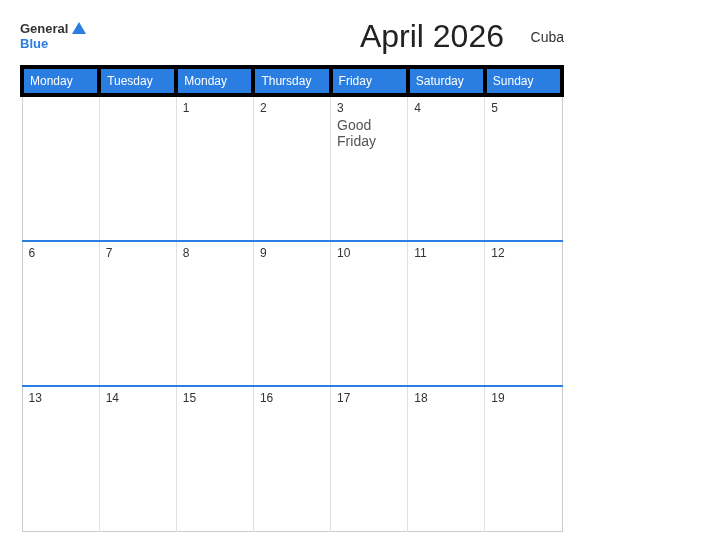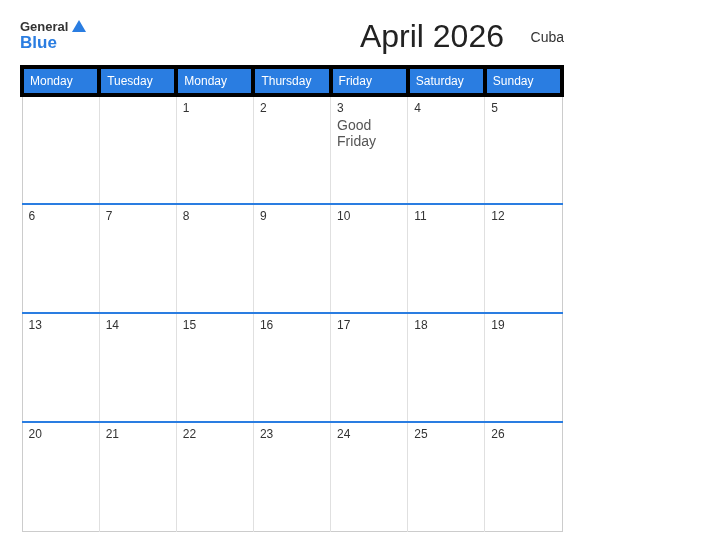--- a/index.html
+++ b/index.html
@@ -32,21 +32,21 @@
       color: #333;
       line-height: 1.1;
     }
     .logo-general {
       color: #333;
       font-size: 13px;
       font-weight: bold;
     }
     .logo-blue {
       color: #2a7de1;
-      font-size: 17px;
+      font-size: 13px;
       font-weight: bold;
     }
     .logo-row {
       display: flex;
       align-items: center;
       gap: 0px;
     }
     .logo-triangle {
       width: 0;
       height: 0;
@@ -203,38 +203,15 @@
           <td>
             <span class="day-num">17</span>
           </td>
           <td>
             <span class="day-num">18</span>
           </td>
           <td>
             <span class="day-num">19</span>
           </td>
         </tr>
-        <tr>
-          <td>
-            <span class="day-num">20</span>
-          </td>
-          <td>
-            <span class="day-num">21</span>
-          </td>
-          <td>
-            <span class="day-num">22</span>
-          </td>
-          <td>
-            <span class="day-num">23</span>
-          </td>
-          <td>
-            <span class="day-num">24</span>
-          </td>
-          <td>
-            <span class="day-num">25</span>
-          </td>
-          <td>
-            <span class="day-num">26</span>
-          </td>
-        </tr>
       </tbody>
   </table>
 </div>
 
 </body></html>

